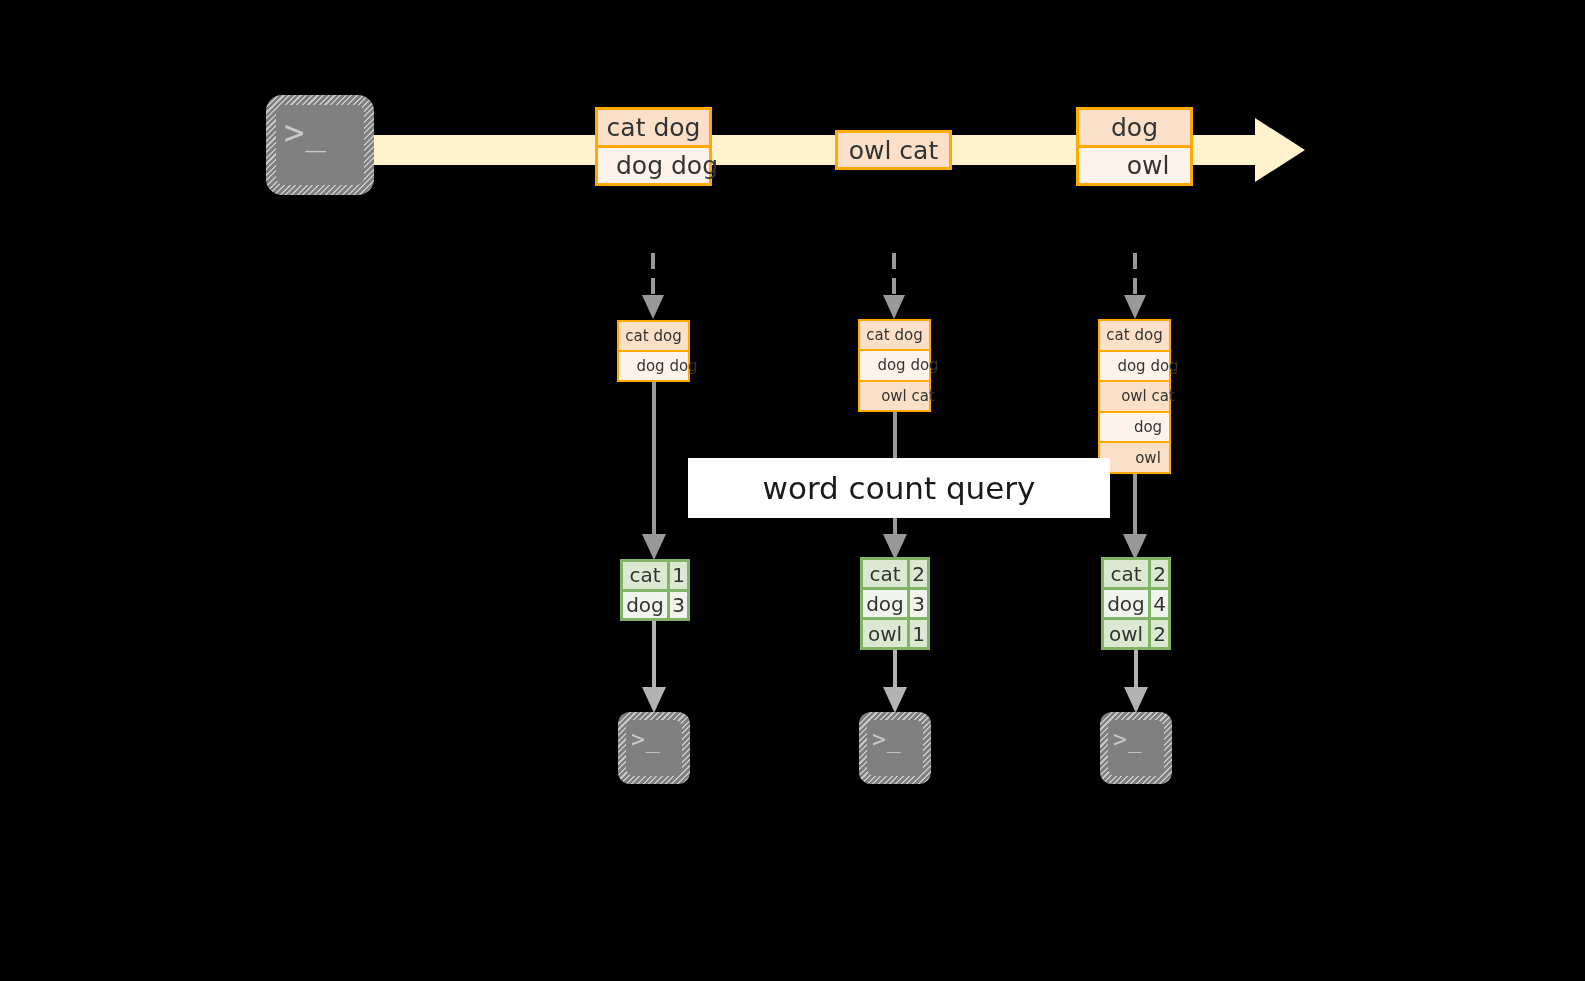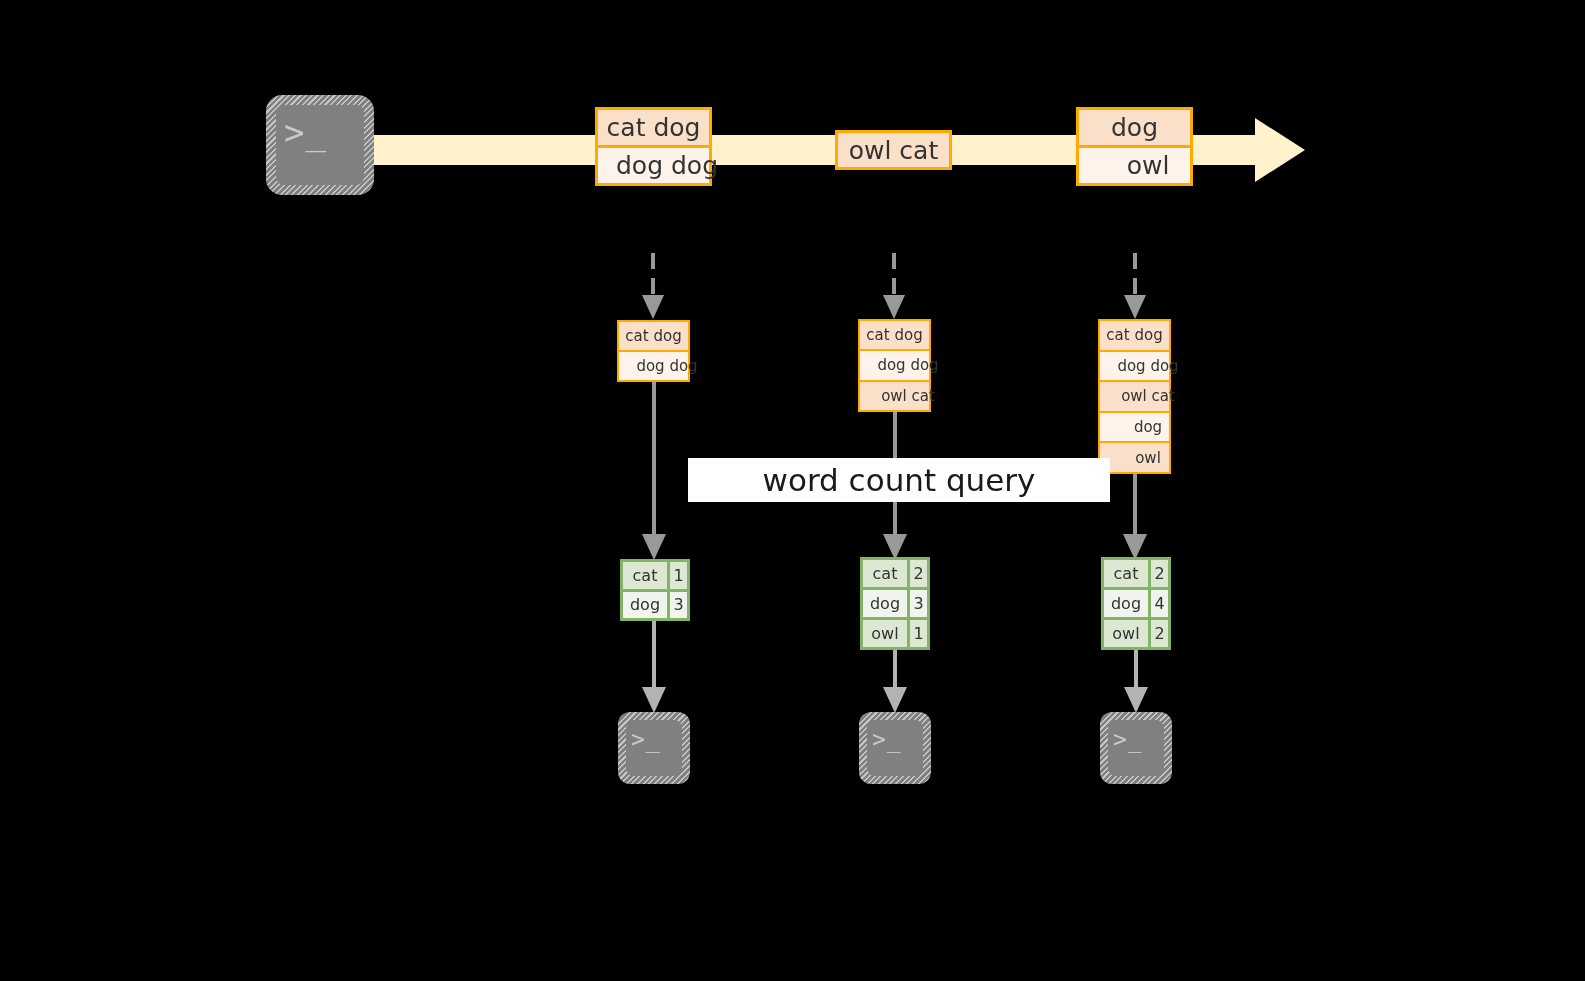--- a/index.html
+++ b/index.html
@@ -83,21 +83,21 @@
   .rec.sm .cell + .cell { border-top: 2px solid #FFAA00; }
   .rec.sm { border-width: 2px; }
 
   
   .tbl {
     position: absolute;
     box-sizing: border-box;
     border: 3px solid #82B366;
     display: flex;
     flex-direction: column;
-    font-size: 16px;
+    font-size: 20px;
   }
   .tbl .row {
     box-sizing: border-box;
     flex: 1 1 0;
     display: flex;
   }
   .tbl .row + .row { border-top: 3px solid #82B366; }
   .tbl .w, .tbl .c {
     box-sizing: border-box;
     display: flex;
@@ -192,21 +192,21 @@
   </svg>
   <svg class="arrow" style="left:880px; top:412px; width:30px; height:150px;" viewBox="0 0 30 150">
     <line x1="15" y1="0" x2="15" y2="126" stroke="#999999" stroke-width="4"></line>
     <path d="M 3 122 L 27 122 L 15 148 Z" fill="#999999"></path>
   </svg>
   <svg class="arrow" style="left:1120px; top:474px; width:30px; height:88px;" viewBox="0 0 30 88">
     <line x1="15" y1="0" x2="15" y2="64" stroke="#999999" stroke-width="4"></line>
     <path d="M 3 60 L 27 60 L 15 86 Z" fill="#999999"></path>
   </svg>
 
-  <div class="query-band" style="left:688px; top:458px; width:422px; height:44px;">
+  <div class="query-band" style="left:688px; top:458px; width:422px; height:60px;">
     <span>word count query</span>
   </div>
 
   <div class="tbl" style="left:620px; top:559px; width:70px; height:62px;">
     <div class="row odd">
       <div class="w">cat</div>
       <div class="c">1</div>
     </div>
     <div class="row even">
       <div class="w">dog</div>

